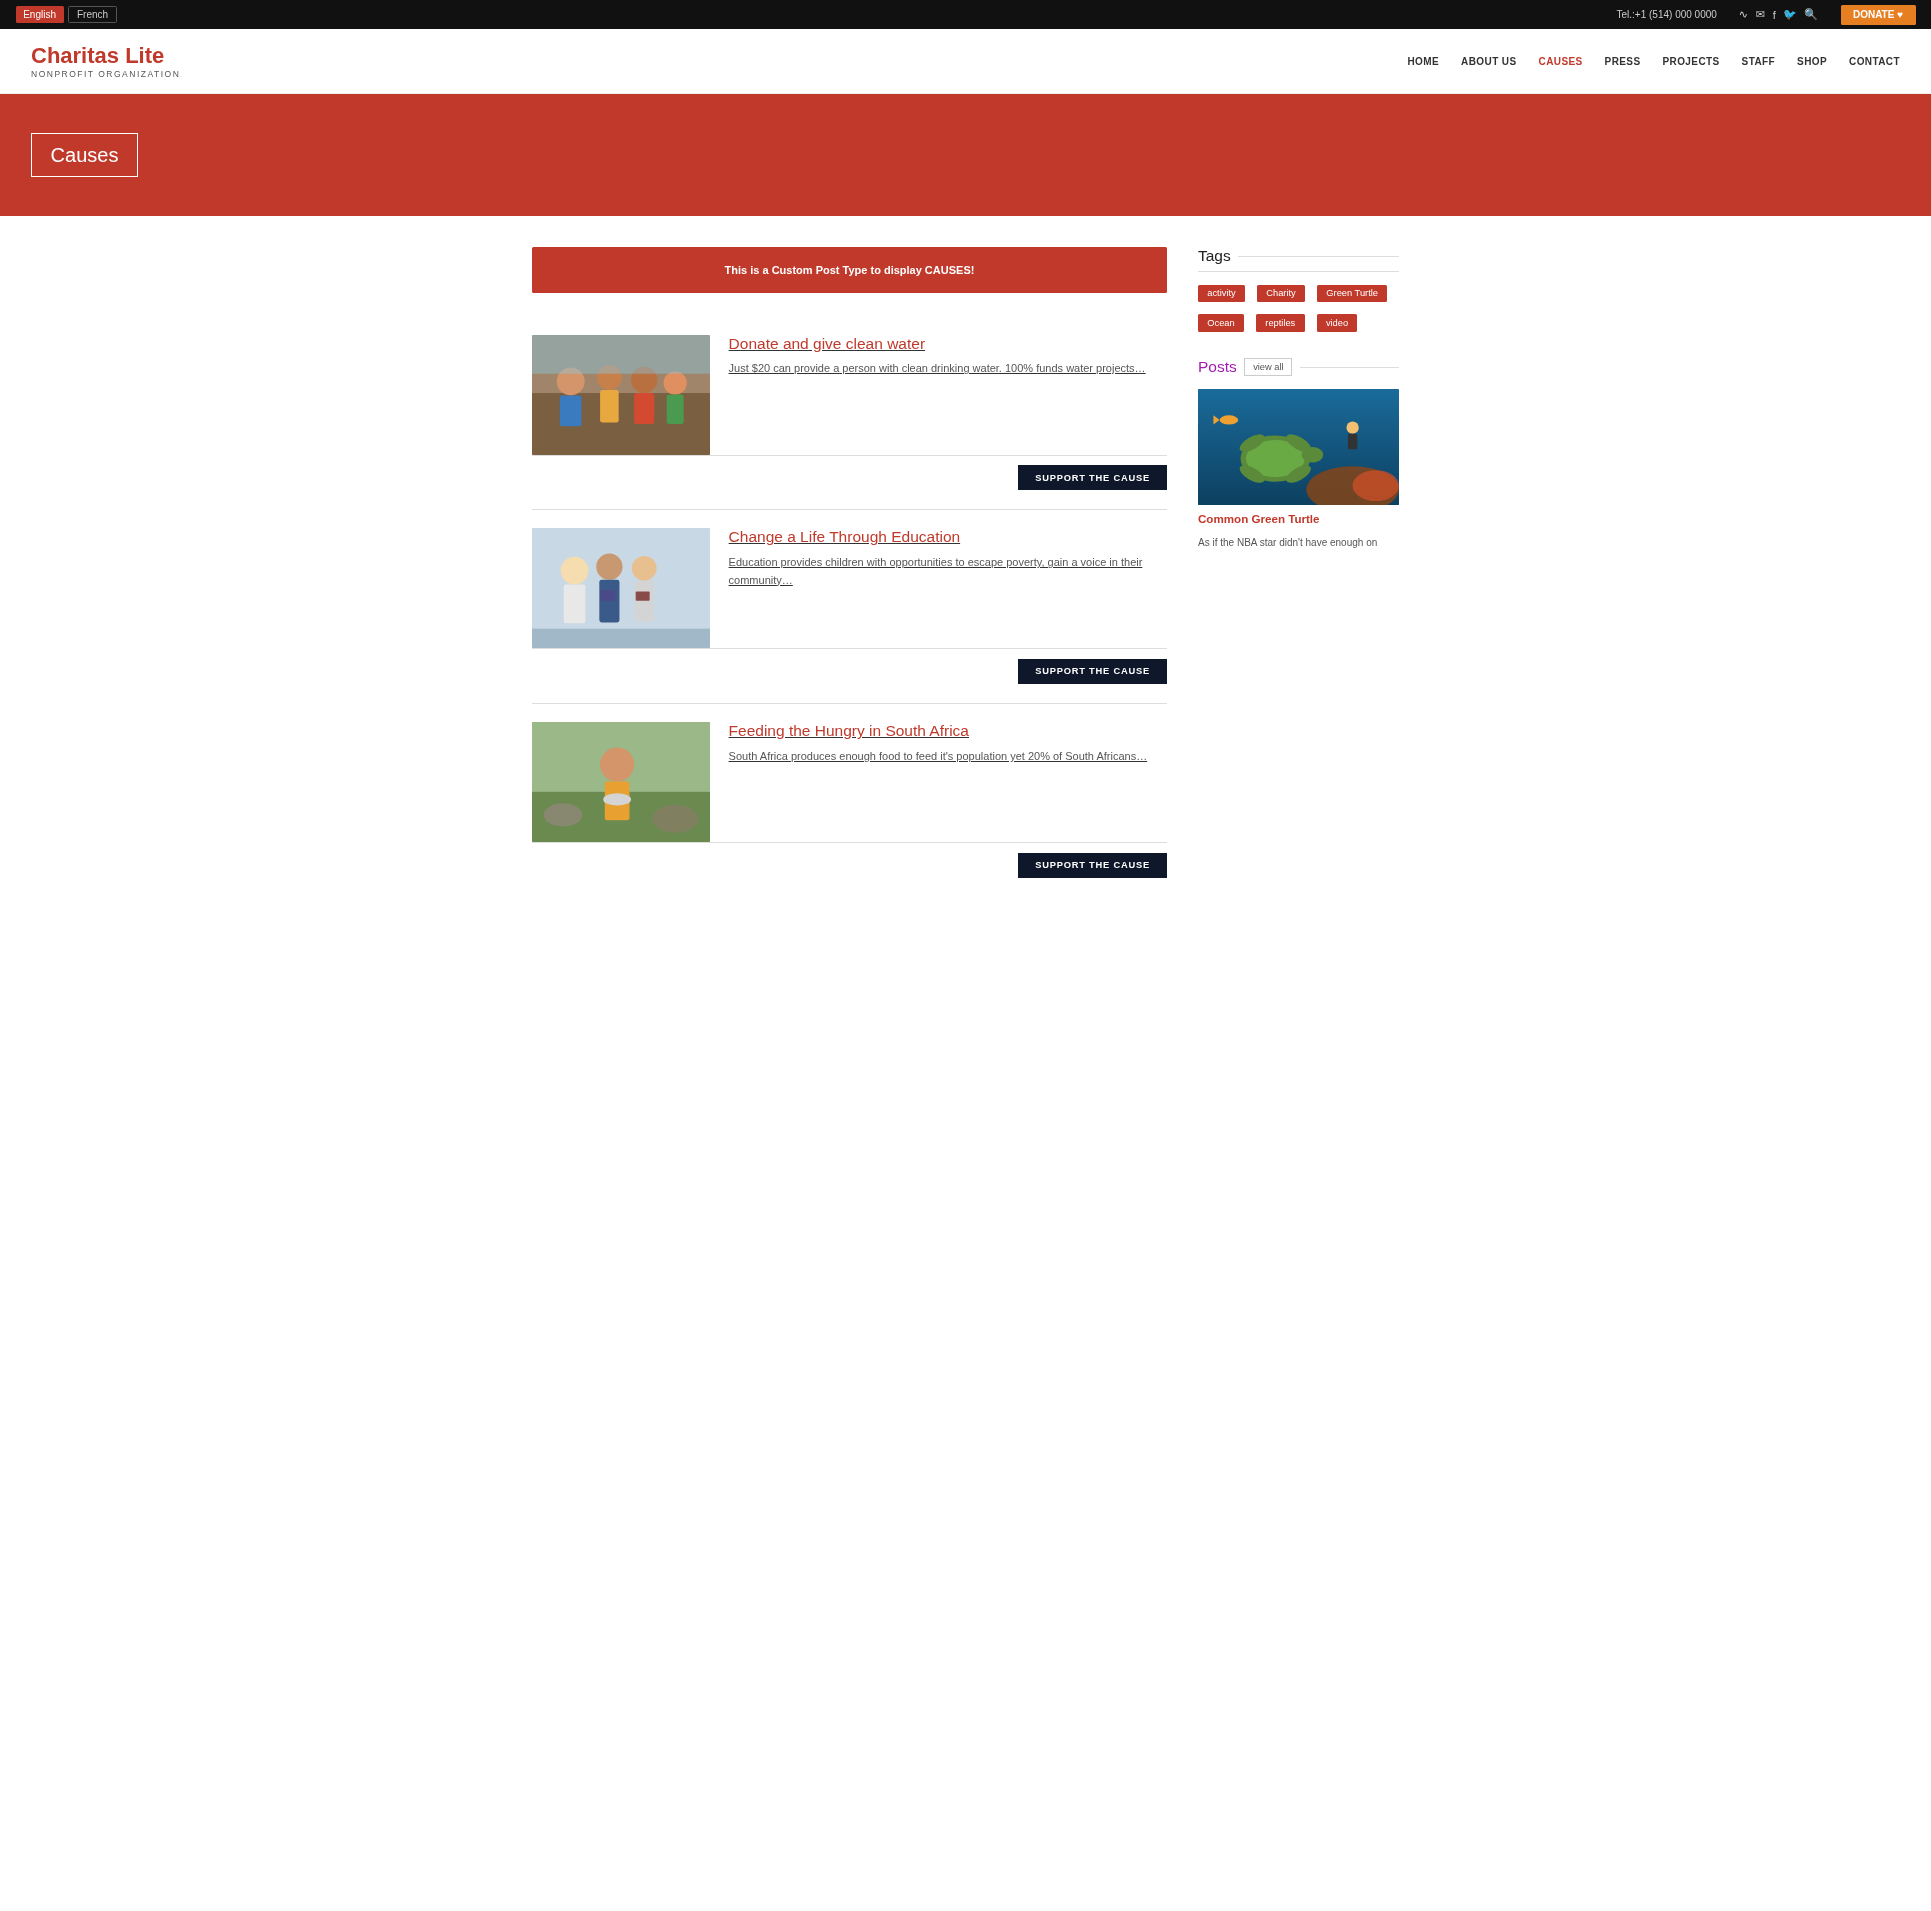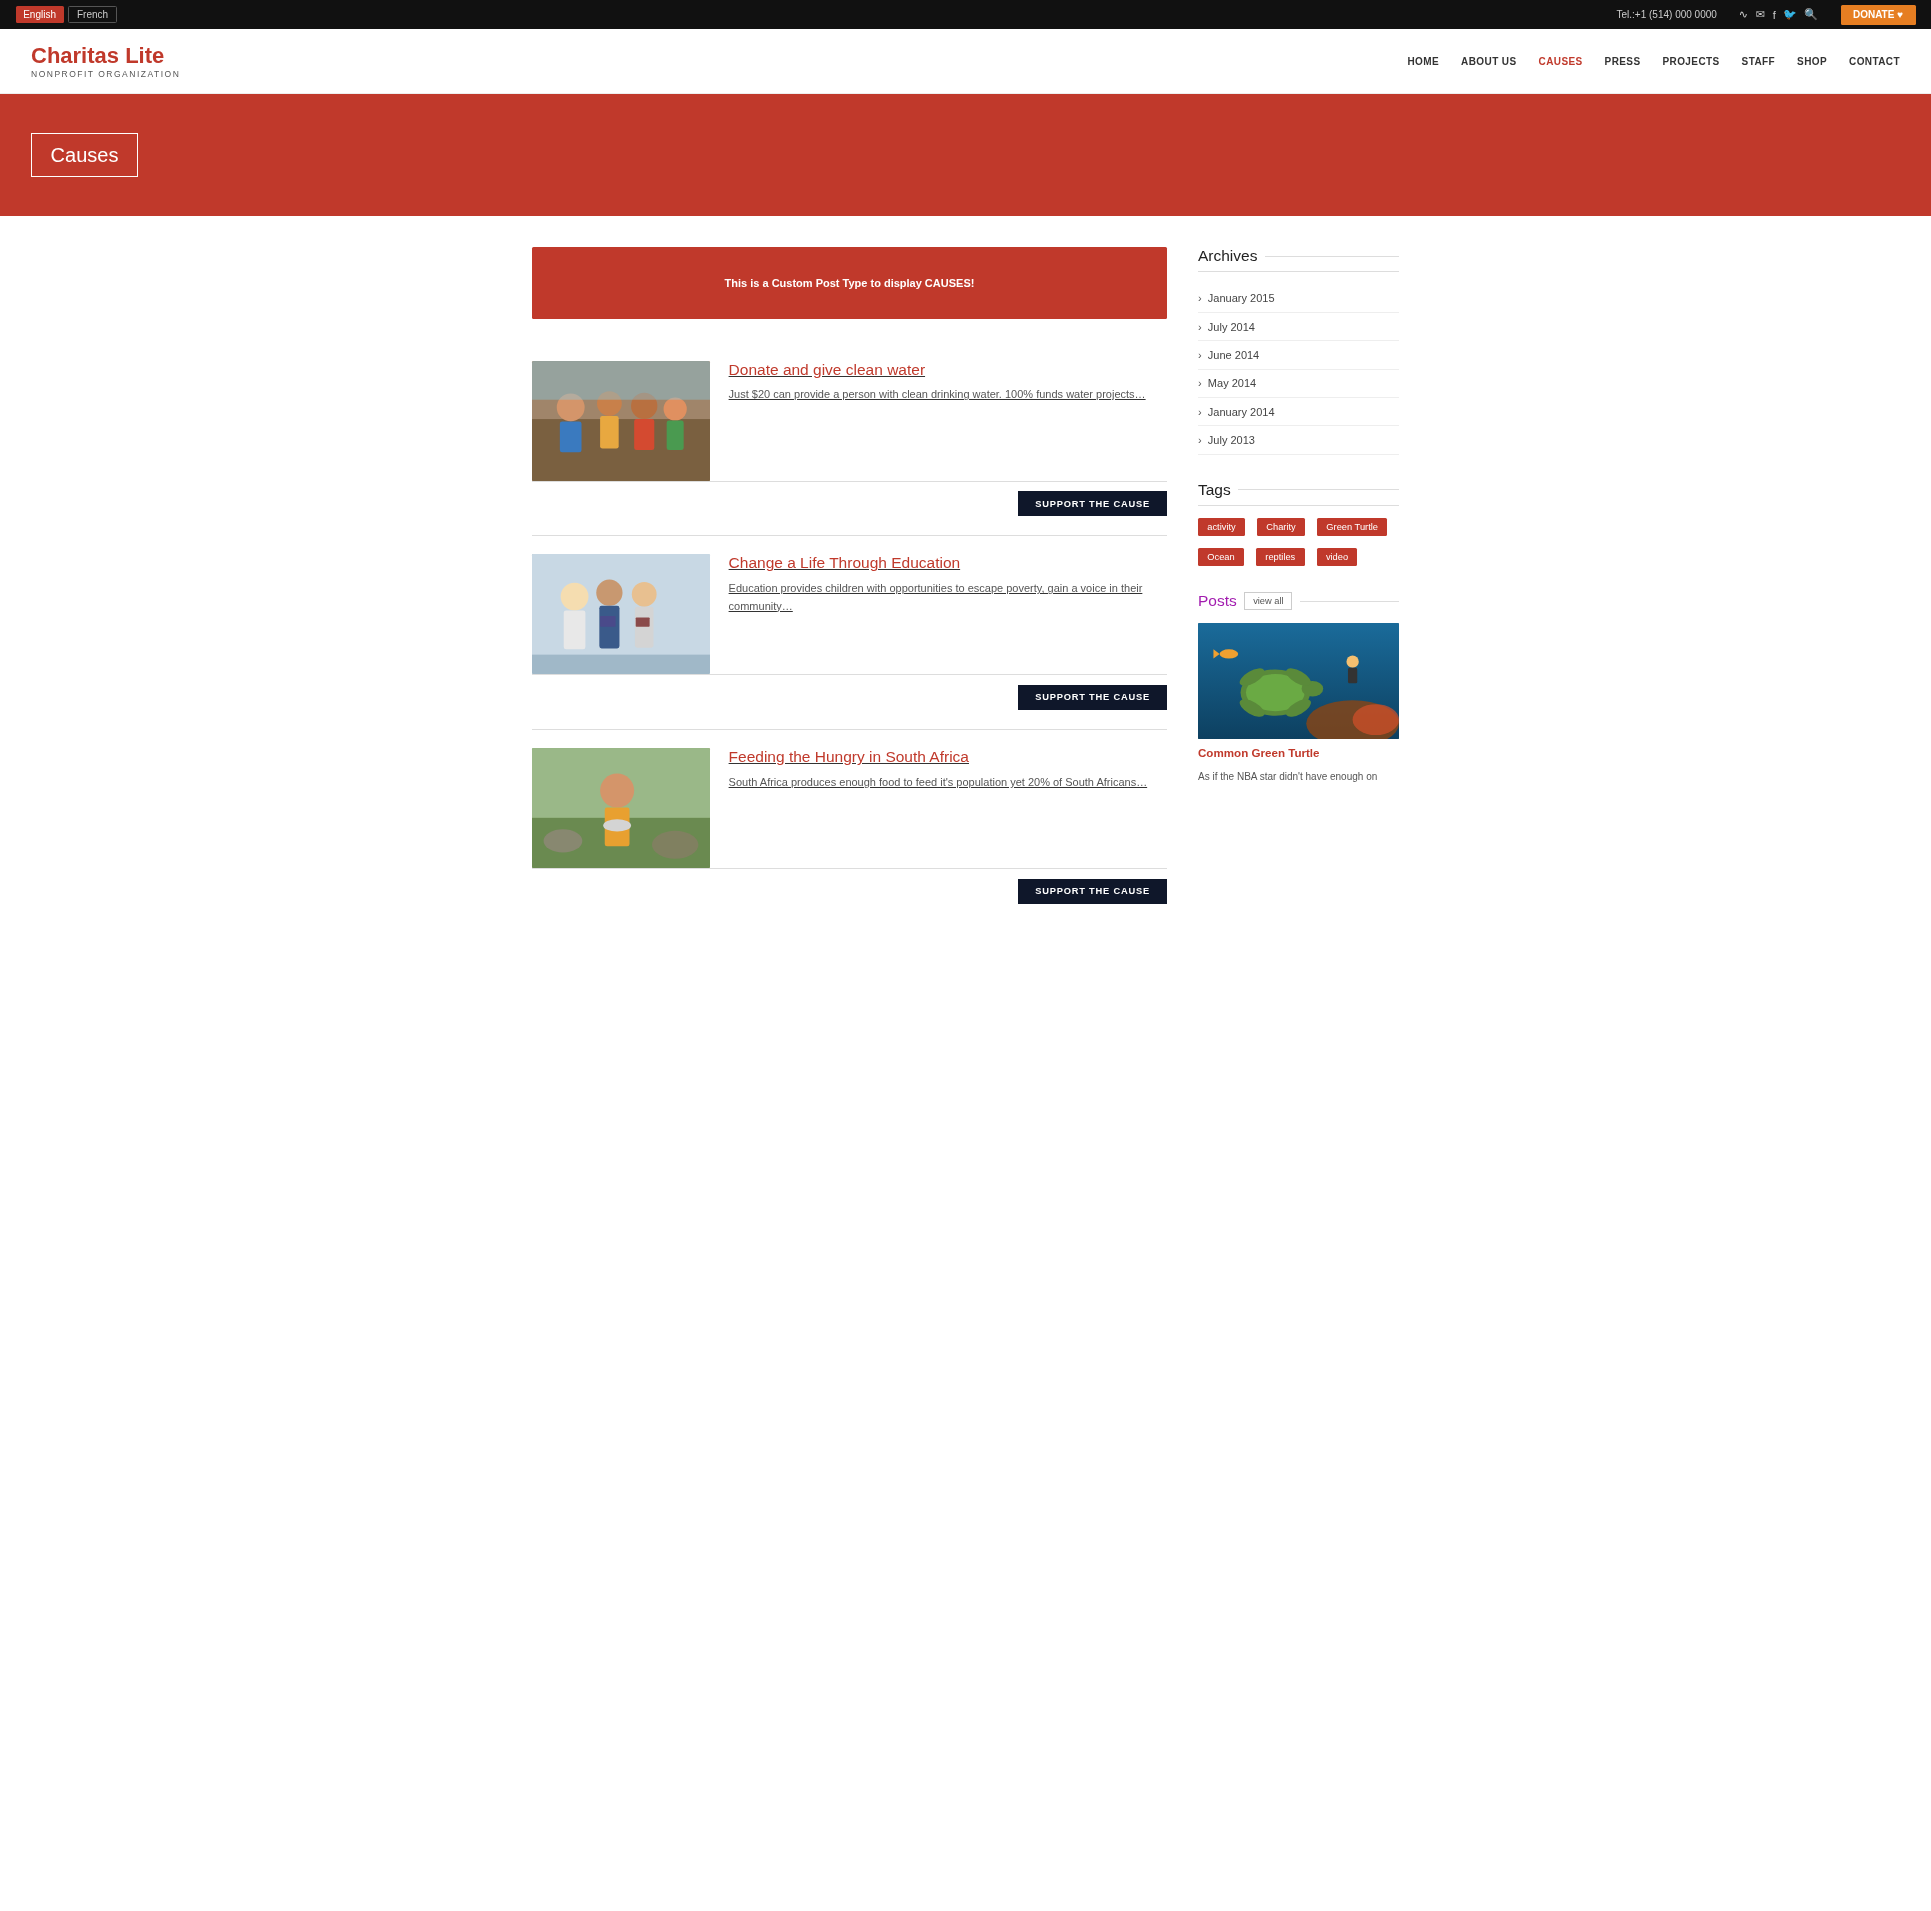--- a/index.html
+++ b/index.html
@@ -93,21 +93,21 @@
     }
 
     
     .main-col { flex: 1; }
 
     
     .custom-banner {
       background: #c0392b;
       color: #fff;
       text-align: center;
-      padding: 30px;
+      padding: 17px;
       font-size: 11px;
       font-weight: bold;
       margin-bottom: 23px;
       border-radius: 1.5px;
     }
 
     
     .cause-item {
       padding: 18.6px 0;
       border-bottom: 0.8px solid #ddd;
@@ -398,31 +398,20 @@
         </div>
       </div>
       <div class="support-btn-row">
         <button class="support-btn">SUPPORT THE CAUSE</button>
       </div>
     </div>
   </div>
 
   <div class="sidebar">
 
-    <div class="sidebar-section">
-      <div class="sidebar-heading">Archives</div>
-      <ul class="archive-list">
-        <li class="archive-item">January 2015</li>
-        <li class="archive-item">July 2014</li>
-        <li class="archive-item">June 2014</li>
-        <li class="archive-item">May 2014</li>
-        <li class="archive-item">January 2014</li>
-        <li class="archive-item">July 2013</li>
-      </ul>
-    </div>
 
     <div class="sidebar-section">
       <div class="sidebar-heading">Tags</div>
       <div class="tags-list">
         <span class="tag-item">activity</span>
         <span class="tag-item">Charity</span>
         <span class="tag-item">Green Turtle</span>
         <span class="tag-item">Ocean</span>
         <span class="tag-item">reptiles</span>
         <span class="tag-item">video</span>

